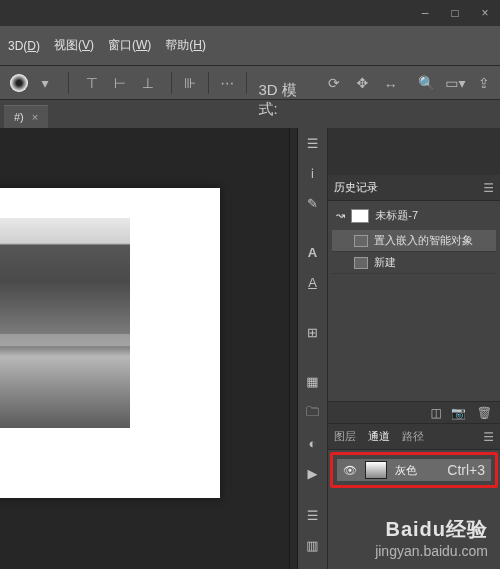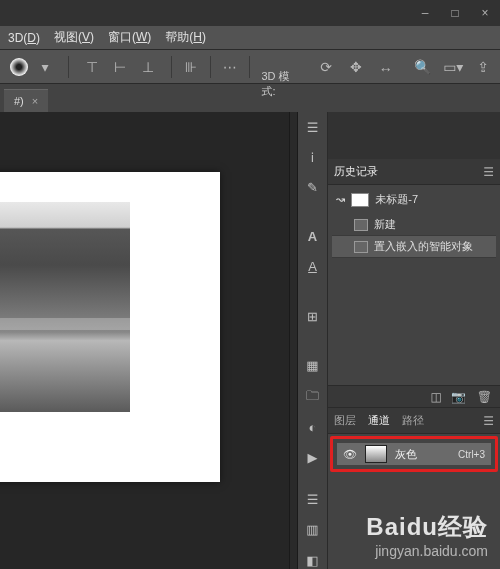--- a/index.html
+++ b/index.html
@@ -1,19 +1,19 @@
 <!DOCTYPE html>
 <html><head>
 <meta charset="utf-8">
 <style>
 * { margin: 0; padding: 0; box-sizing: border-box; font-family: "Microsoft YaHei", sans-serif; }
 body { background: #323232; color: #ccc; width: 500px; height: 569px; overflow: hidden; position: relative; }
 .titlebar { height: 26px; background: #323232; display: flex; align-items: center; justify-content: flex-end; padding: 0 8px; gap: 16px; }
 .titlebar .wbtn { width: 14px; height: 14px; color: #b0b0b0; cursor: pointer; display: flex; align-items: center; justify-content: center; font-size: 12px; }
-.menubar { height: 24px; background: #535353; display: flex; align-items: center; padding: 0 8px; gap: 14px; font-size: 12px; color: #e0e0e0; border-bottom: 1px solid #2a2a2a; }
+.menubar { height: 40px; background: #535353; display: flex; align-items: center; padding: 0 8px; gap: 14px; font-size: 12px; color: #e0e0e0; border-bottom: 1px solid #2a2a2a; }
 .menubar span u { text-decoration: underline; }
 .optbar { height: 34px; background: #535353; display: flex; align-items: center; padding: 0 6px; gap: 8px; border-bottom: 1px solid #2a2a2a; }
 .optseg { display: flex; align-items: center; gap: 6px; padding: 0 4px; }
 .divider { width: 1px; height: 22px; background: #3a3a3a; }
 .iconbtn { width: 22px; height: 22px; display: flex; align-items: center; justify-content: center; color: #b8b8b8; font-size: 14px; cursor: pointer; }
 .tabbar { height: 28px; background: #434343; display: flex; align-items: flex-end; padding-left: 4px; }
 .doctab { background: #535353; color: #ddd; font-size: 11px; padding: 5px 10px; border-top: 1px solid #666; display: flex; align-items: center; gap: 8px; }
 .doctab .x { font-size: 11px; color: #aaa; cursor: pointer; }
 .workspace { display: flex; height: calc(100% - 112px); }
 .canvasarea { flex: 1; background: #262626; position: relative; overflow: hidden; border-right: 1px solid #1a1a1a; }
@@ -35,23 +35,23 @@
 .histlist { margin-top: 4px; }
 .histrow { display: flex; align-items: center; gap: 6px; padding: 3px 4px 3px 22px; font-size: 11px; color: #ddd; background: #434343; border-bottom: 1px solid #3a3a3a; }
 .histrow.sel { background: #5a5a5a; }
 .histicon { width: 14px; height: 12px; border: 1px solid #999; background: #666; }
 .panelfoot { height: 22px; background: #383838; display: flex; justify-content: flex-end; align-items: center; gap: 10px; padding: 0 8px; border-top: 1px solid #2a2a2a; font-size: 12px; color: #b0b0b0; }
 .chanbody { background: #434343; padding: 6px 4px; height: 210px; position: relative; }
 .chanhl { position: absolute; left: 2px; right: 2px; top: 2px; border: 3px solid #e02020; border-radius: 2px; padding: 4px; height: 36px; }
 .chanrow { background: #6a6a6a; display: flex; align-items: center; padding: 3px 6px; gap: 8px; font-size: 11px; color: #eee; height: 100%; }
 .chaneye { width: 14px; text-align: center; }
 .chanth { width: 22px; height: 18px; background: linear-gradient(180deg,#fff,#888); border: 1px solid #222; }
-.chanshort { margin-left: auto; font-size: 10px; color: #ddd; }
+.chanshort { margin-left: auto; font-size: 14px; color: #ddd; }
 .watermark { position: absolute; right: 12px; bottom: 10px; text-align: right; pointer-events: none; }
-.wmmain { font-size: 24px; font-weight: bold; color: rgba(255,255,255,0.85); letter-spacing: 1px; }
+.wmmain { font-size: 20px; font-weight: bold; color: rgba(255,255,255,0.85); letter-spacing: 1px; }
 .wmsub { font-size: 14px; color: rgba(255,255,255,0.6); }
 .brushprev { width: 18px; height: 18px; border-radius: 50%; background: radial-gradient(circle,#222 20%,transparent 70%); background-color: #fff; }
 </style>
 </head>
 <body>
 
 <div class="titlebar">
   <div class="wbtn">–</div>
   <div class="wbtn">□</div>
   <div class="wbtn">×</div>
@@ -73,21 +73,21 @@
   <div class="optseg">
     <div class="iconbtn">⊤</div>
     <div class="iconbtn">⊢</div>
     <div class="iconbtn">⊥</div>
   </div>
   <div class="divider"></div>
   <div class="iconbtn">⊪</div>
   <div class="divider"></div>
   <div class="iconbtn">⋯</div>
   <div class="divider"></div>
-  <div class="optseg" style="font-size:11px;color:#ccc;margin-top:35px;">3D 模式:</div>
+  <div class="optseg" style="font-size:15px;color:#ccc;margin-top:35px;">3D 模式:</div>
   <div class="iconbtn">⟳</div>
   <div class="iconbtn">✥</div>
   <div class="iconbtn">↔</div>
   <div style="flex:1"></div>
   <div class="iconbtn">🔍</div>
   <div class="iconbtn">▭▾</div>
   <div class="iconbtn">⇪</div>
 </div>
 
 <div class="tabbar">
@@ -132,27 +132,27 @@
           <span class="ptab active">历史记录</span>
           <span class="menu">☰</span>
         </div>
         <div class="histbody">
           <div class="histhead">
             <span>↝</span>
             <div class="histthumb"></div>
             <span>未标题-7</span>
           </div>
           <div class="histlist">
+            <div class="histrow sel">
+              <div class="histicon"></div>
+              <span>置入嵌入的智能对象</span>
+            </div>
             <div class="histrow">
               <div class="histicon"></div>
               <span>新建</span>
-            </div>
-            <div class="histrow sel">
-              <div class="histicon"></div>
-              <span>置入嵌入的智能对象</span>
             </div>
           </div>
         </div>
         <div class="panelfoot">
           <span>◫</span>
           <span>📷</span>
           <span>🗑</span>
         </div>
       </div>
 

